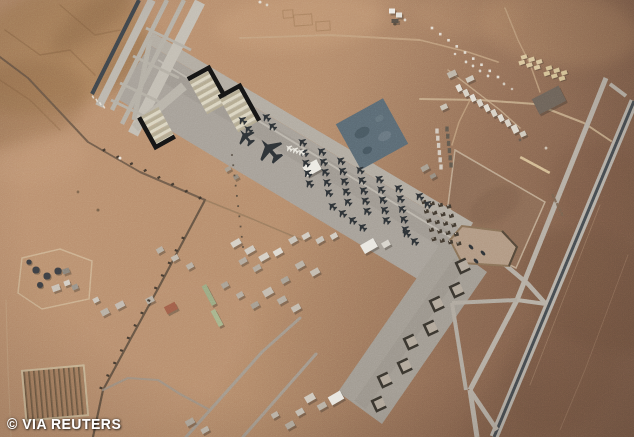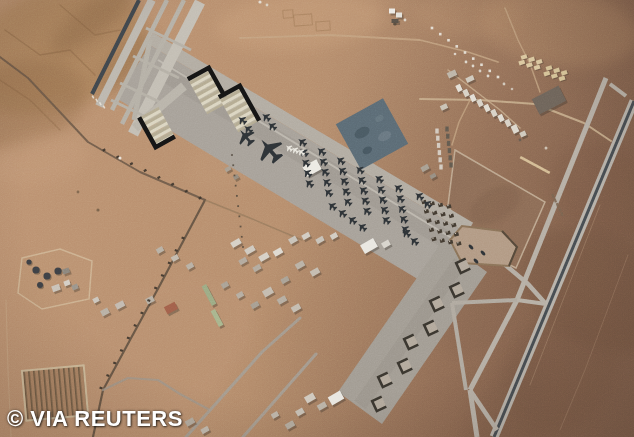--- a/index.html
+++ b/index.html
@@ -8,21 +8,21 @@
     background:linear-gradient(100deg,#bd9372 0%,#b78e6d 45%,#a47e64 72%,#93735e 100%);
     font-family:"Liberation Sans","DejaVu Sans",sans-serif;
   }
   .canvas svg{position:absolute;inset:0;display:block;}
   .vignette{
     position:absolute;inset:0;pointer-events:none;
     background:radial-gradient(ellipse at 48% 45%, rgba(0,0,0,0) 60%, rgba(40,24,14,.18) 100%);
   }
   .watermark{
     position:absolute;left:7px;bottom:5px;
-    color:#fff;font-size:22px;font-weight:bold;letter-spacing:.5px;
+    color:#fff;font-size:14px;font-weight:bold;letter-spacing:.5px;
     text-shadow:0 0 3px rgba(0,0,0,.6),1px 1px 2px rgba(0,0,0,.55);
     user-select:none;
   }
 </style>
 </head>
 <body>
 
 <div class="canvas">
   <svg id="scene" viewBox="0 0 634 437" width="634" height="437">
     <defs>

